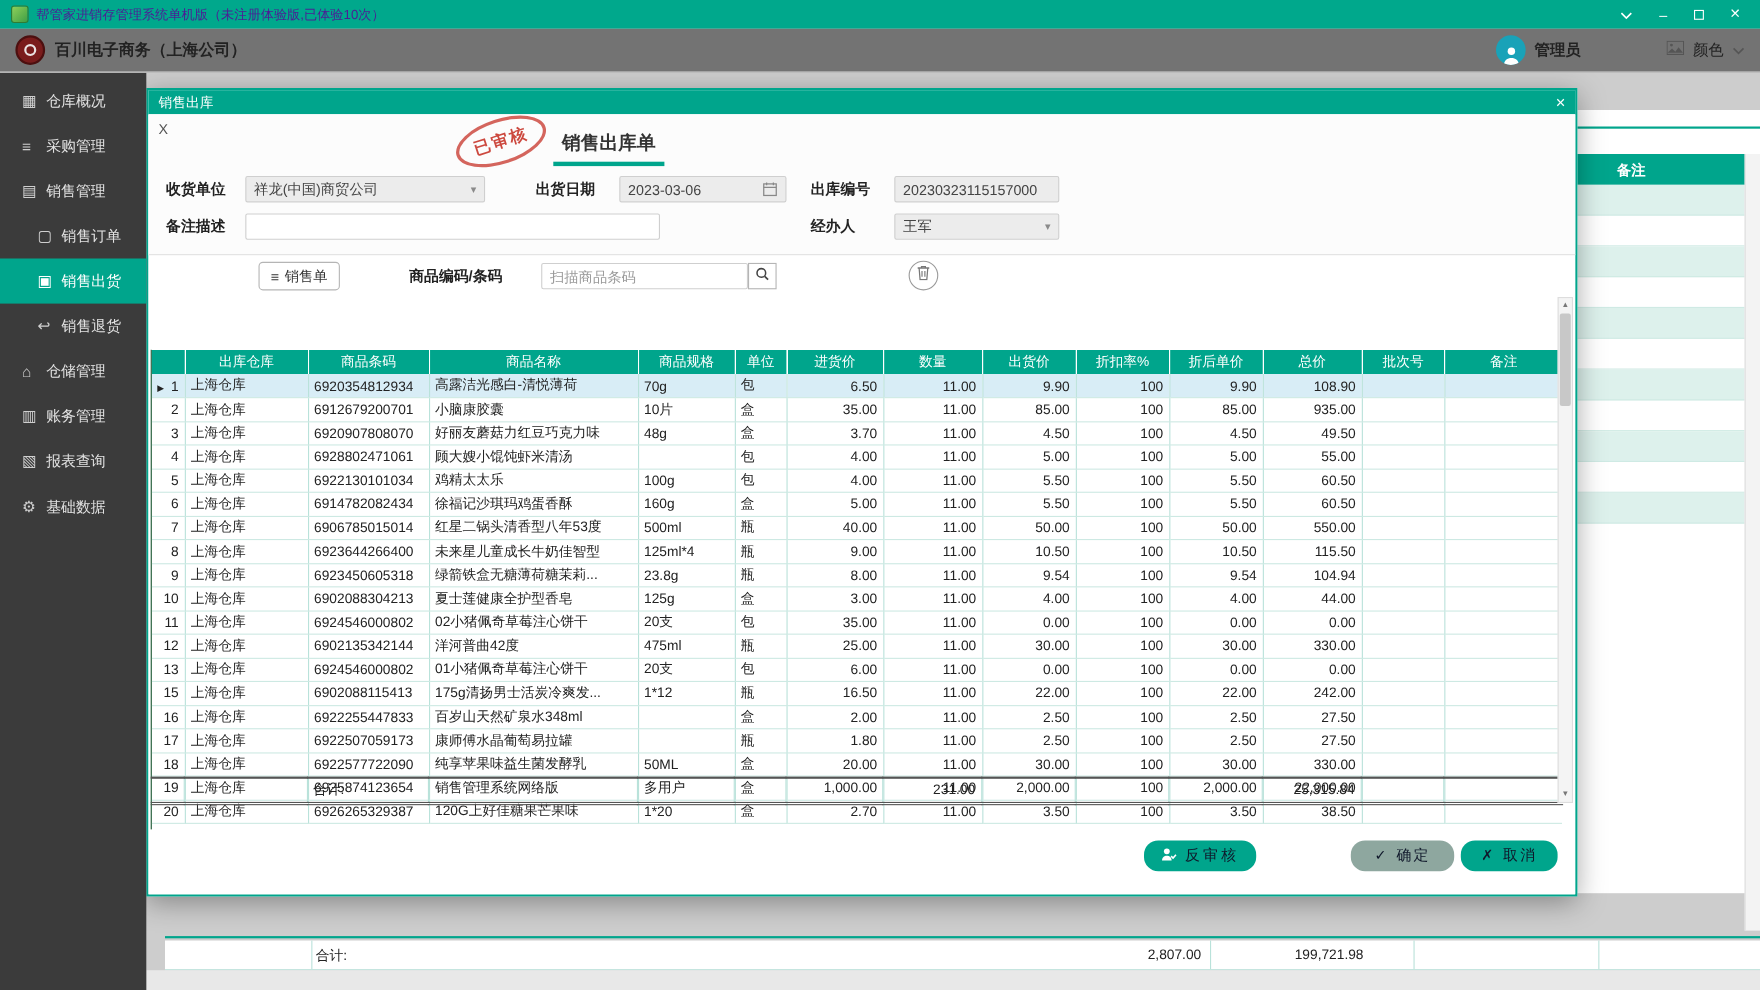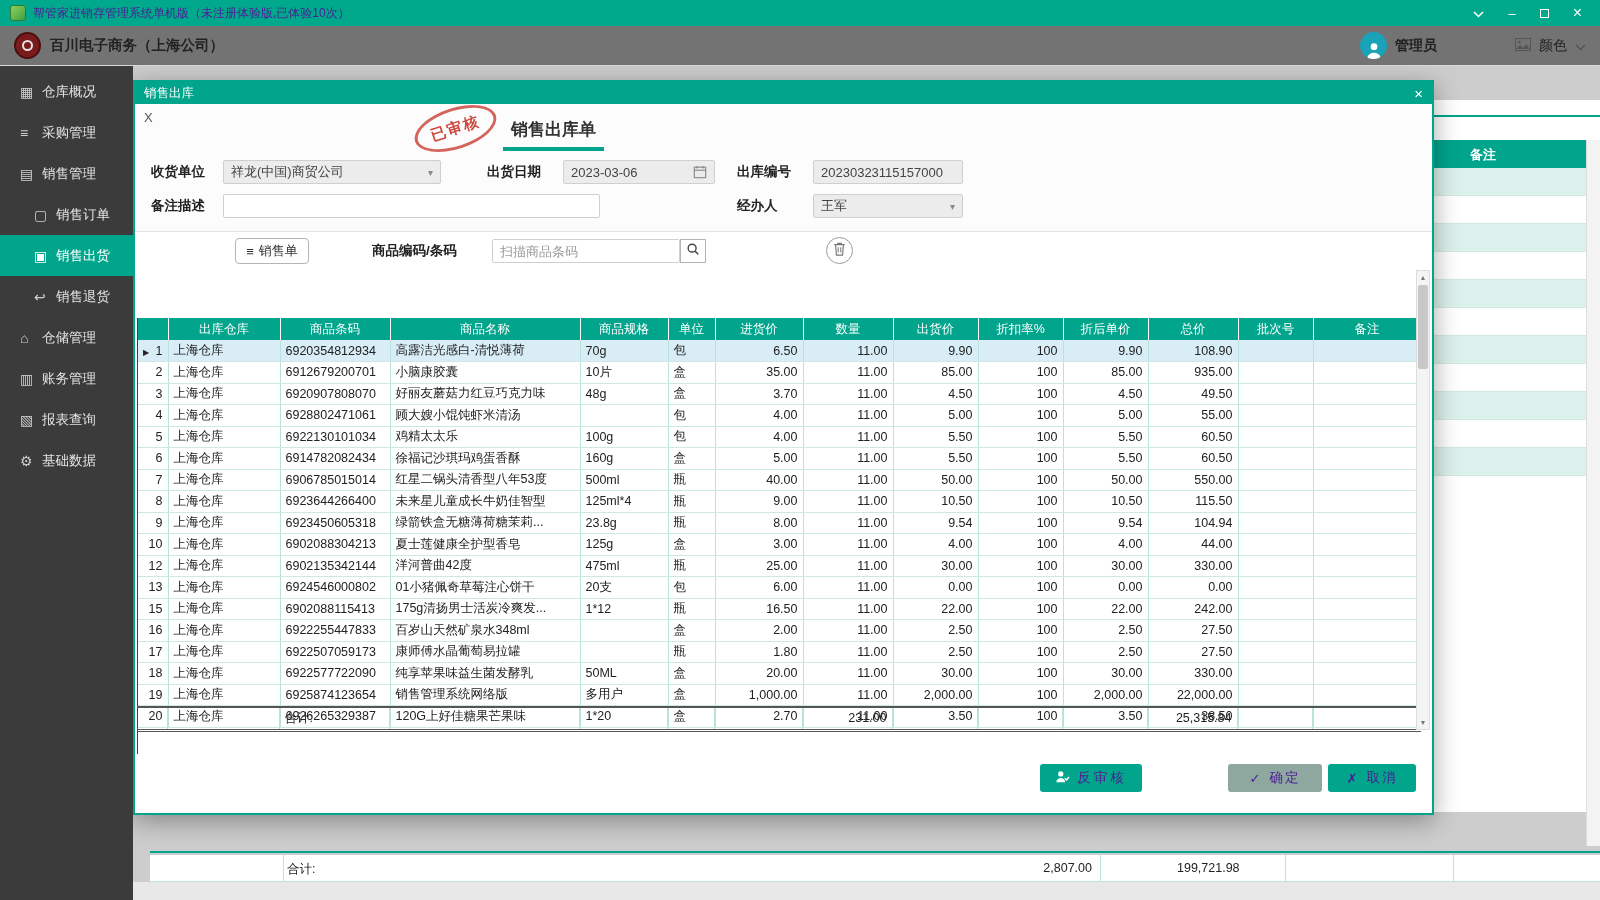--- a/index.html
+++ b/index.html
@@ -124,21 +124,21 @@
 
   .vscroll { position:absolute; right:2px; top:166px; width:14px; height:460px;
     background:#f4f4f4; border:1px solid #ddd; }
   .vs-arrow { position:absolute; left:0; width:12px; height:13px; text-align:center;
     font-size:7px; color:#777; line-height:13px; cursor:pointer; }
   .vs-thumb { position:absolute; left:1px; top:14px; width:10px; height:84px;
     background:#c8c8c8; border-radius:2px; cursor:grab; }
 
   
   .btn { position:absolute; top:660px; height:28px; display:flex; align-items:center;
-    justify-content:center; gap:7px; color:#4c1d95; font-size:13.5px; border-radius:3px; cursor:pointer; }
+    justify-content:center; gap:7px; color:#0f172a; font-size:13.5px; border-radius:13px; cursor:pointer; }
   .btn-unaudit { left:905px; width:102px; background:#00a58c; letter-spacing:3px; }
   .btn-ok { left:1093px; width:94px; background:#8ea79f; letter-spacing:2px; }
   .btn-cancel { left:1193px; width:88px; background:#00a58c; letter-spacing:2px; }
   .btn .bico { font-size:13px; }
 </style>
 </head>
 <body>
 
 <div class="titlebar">
   <div class="applogo"></div>
@@ -522,20 +522,36 @@
               <td class="num">3.00</td>
               <td class="num">11.00</td>
               <td class="num">4.00</td>
               <td class="num">100</td>
               <td class="num">4.00</td>
               <td class="num">44.00</td>
               <td class=""></td>
               <td class=""></td>
             </tr>
             <tr>
+              <td class="c-idx">11</td>
+              <td class="">上海仓库</td>
+              <td class="">6924546000802</td>
+              <td class="">02小猪佩奇草莓注心饼干</td>
+              <td class="">20支</td>
+              <td class="">包</td>
+              <td class="num">35.00</td>
+              <td class="num">11.00</td>
+              <td class="num">0.00</td>
+              <td class="num">100</td>
+              <td class="num">0.00</td>
+              <td class="num">0.00</td>
+              <td class=""></td>
+              <td class=""></td>
+            </tr>
+            <tr>
               <td class="c-idx">12</td>
               <td class="">上海仓库</td>
               <td class="">6902135342144</td>
               <td class="">洋河普曲42度</td>
               <td class="">475ml</td>
               <td class="">瓶</td>
               <td class="num">25.00</td>
               <td class="num">11.00</td>
               <td class="num">30.00</td>
               <td class="num">100</td>

